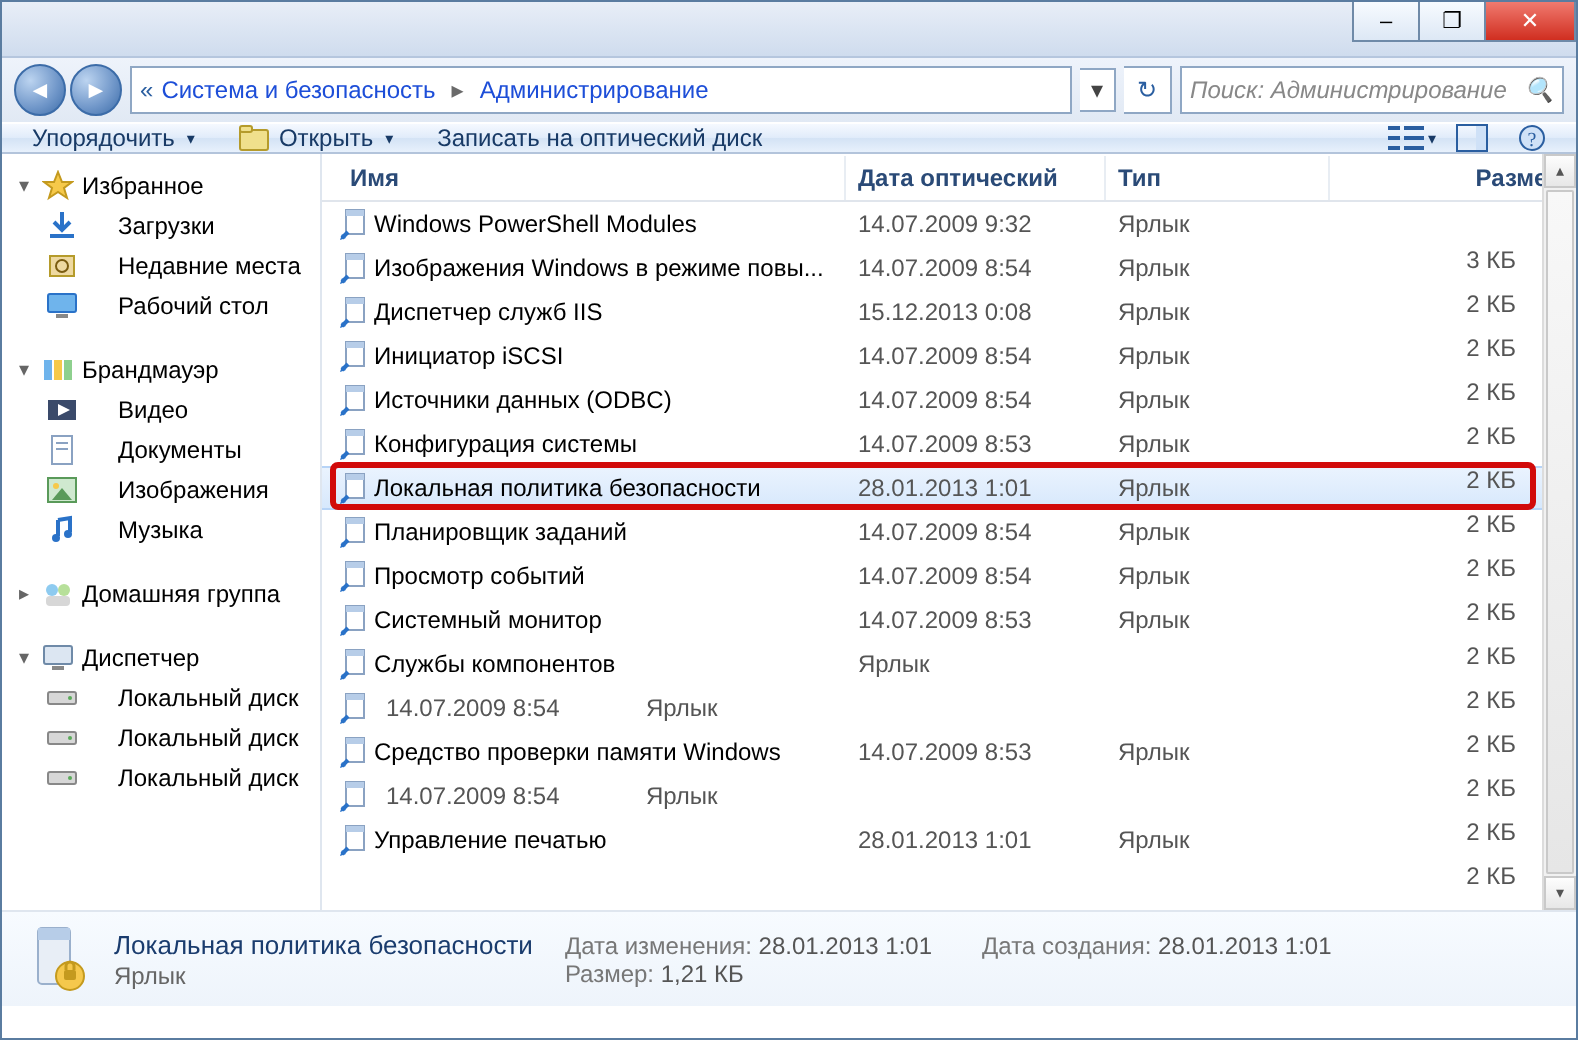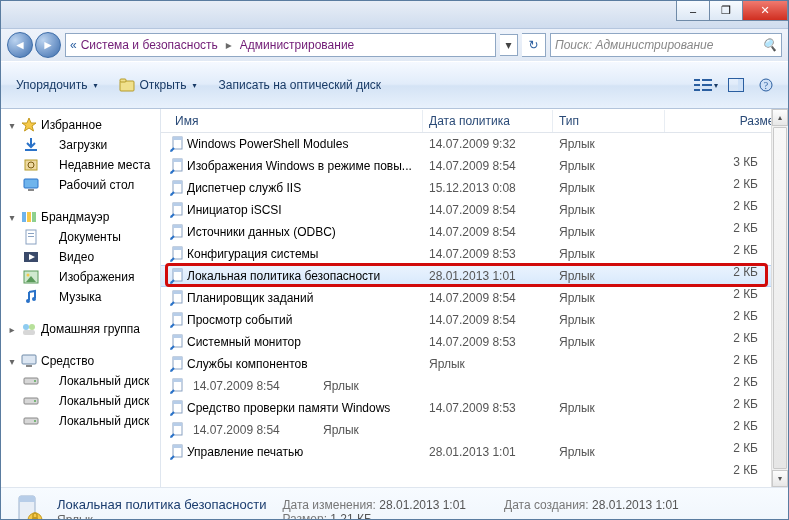--- a/index.html
+++ b/index.html
@@ -8,47 +8,47 @@
   .titlebar { height: 28px; background: linear-gradient(#e8eef7,#cfdcee); display:flex; justify-content:flex-end; align-items:flex-start; border-bottom:1px solid #b5c6de; }
   .winbtns { display:flex; }
   .winbtn { width:34px; height:20px; border:1px solid #6f8aa8; border-top:none; display:flex; align-items:center; justify-content:center; font-size:11px; background:linear-gradient(#f7fbff,#dde8f5); margin-left:-1px;}
   .winbtn.close { background:linear-gradient(#f07a6f,#d02e20); color:#fff; width:46px; border-top-right-radius:0;}
   
   .addr-row { height:32px; display:flex; align-items:center; padding:2px 6px; gap:4px; background:linear-gradient(#eef3fb,#e1e9f4);}
   .navbtns { display:flex; }
   .roundbtn { width:26px; height:26px; border-radius:50%; background:radial-gradient(circle at 30% 30%, #bcd4f0,#6e95c8 60%,#3c6ca8); border:1px solid #3c6ca8; display:flex; align-items:center; justify-content:center; color:#fff; font-size:12px;}
   .roundbtn + .roundbtn { margin-left:2px;}
   .addrbar { flex:1; height:24px; border:1px solid #8fa7c4; background:#fff; display:flex; align-items:center; padding:0 4px; gap:4px;}
-  .addrbar .crumb { color:#701a75; white-space:nowrap;}
+  .addrbar .crumb { color:#1d4ed8; white-space:nowrap;}
   .addrbar .sep { color:#6a6a6a; padding:0 4px; }
   .addr-drop { width:18px; height:22px; border:1px solid #8fa7c4; border-left:none; background:#fff; display:flex;align-items:center;justify-content:center; color:#444;}
   .refresh { width:24px; height:24px; border:1px solid #8fa7c4; border-left:none; background:#fff; display:flex;align-items:center;justify-content:center; color:#2a5ea0;}
-  .searchbox { width:232px; height:24px; border:1px solid #8fa7c4; background:#fff; display:flex;align-items:center; padding:0 4px; color:#888; font-style:italic;}
+  .searchbox { width:192px; height:24px; border:1px solid #8fa7c4; background:#fff; display:flex;align-items:center; padding:0 4px; color:#888; font-style:italic;}
   .searchbox .sicon { color:#4d6fa0; margin-left:auto;}
   
-  .toolbar { height:48px; background:linear-gradient(#f5f9ff,#e1ecfa 48%,#d4e3f5 52%,#e8f1fc); border-top:1px solid #fff; border-bottom:1px solid #b3c4db; display:flex; align-items:center; padding:0 6px; gap:4px; color:#183a66;}
+  .toolbar { height:16px; background:linear-gradient(#f5f9ff,#e1ecfa 48%,#d4e3f5 52%,#e8f1fc); border-top:1px solid #fff; border-bottom:1px solid #b3c4db; display:flex; align-items:center; padding:0 6px; gap:4px; color:#183a66;}
   .tbutton { display:flex; align-items:center; gap:4px; padding:3px 8px; border:1px solid transparent; border-radius:3px;}
   .tdd { font-size:8px; color:#183a66; padding-left:2px;}
   .ticon { width:16px; height:16px; display:inline-flex;align-items:center;justify-content:center;}
   .toolbar .spacer { flex:1; }
   .viewchg { display:flex; align-items:center; gap:2px; padding:2px;}
   .vcbtn { width:28px; height:22px; border:1px solid transparent; display:flex;align-items:center;justify-content:center; color:#2a5ea0;}
   
   .mainsplit { display:flex; height:378px; }
   .navpane { width:160px; border-right:1px solid #dfe6ef; overflow:hidden; padding:6px 0 0 0; background:#fff;}
   .navgroup { margin-bottom:12px;}
   .navhead { display:flex; align-items:center; gap:4px; padding:2px 6px; color:#000;}
   .navhead .disclosure { width:10px; text-align:center; color:#666; font-size:10px;}
   .navhead .hicn { width:16px; height:16px; display:inline-flex;align-items:center;justify-content:center;}
   .navitem { display:flex; align-items:center; gap:20px; padding:2px 6px 2px 22px; white-space:nowrap; overflow:hidden; text-overflow:clip;}
   .navitem .hicn { width:16px;height:16px; display:inline-flex;align-items:center;justify-content:center;}
   
   .listwrap { flex:1; position:relative; overflow:hidden;}
   .colheaders { height:24px; display:flex; align-items:center; border-bottom:1px solid #e0e5ec; color:#2a4a77; padding-left:8px;}
-  .colheaders > div { border-right:1px solid #e8edf3; padding:4px 6px; }
+  .colheaders > div { border-right:1px solid #e8edf3; padding:4px 6px;font-weight:bold; }
   .col-name { width:254px;}
   .col-date { width:130px;}
   .col-type { width:112px;}
   .col-size { flex:1; text-align:right; padding-right:30px;}
   .rows { position:relative; }
   .row { height:22px; display:flex; align-items:center; padding-left:8px;}
   .row .ic { width:18px; display:flex;align-items:center;justify-content:center;}
   .row .nm { width:236px; white-space:nowrap; overflow:hidden;}
   .row .dt { width:130px; color:#555; padding-left:6px;}
   .row .tp { width:112px; color:#555; padding-left:6px;}
@@ -56,21 +56,21 @@
   .row.selected { background:linear-gradient(#eaf3fe,#d7e8fc); border-top:1px solid #b7d4f7; border-bottom:1px solid #b7d4f7;}
   .highlight-ring { position:absolute; border:3px solid #d10a0a; border-radius:4px; pointer-events:none;}
   .vscroll { position:absolute; right:0; top:0; width:17px; height:100%; background:#f1f1f1; border-left:1px solid #dcdcdc; display:flex; flex-direction:column;}
   .vsbtn { height:17px; background:linear-gradient(#fdfdfd,#e7e7e7); border:1px solid #c9c9c9; display:flex;align-items:center;justify-content:center; font-size:8px; color:#555;}
   .vsthumb { flex:1; margin:1px; background:linear-gradient(#f8f8f8,#e6e6e6); border:1px solid #c9c9c9; border-radius:1px;}
   
   .details { height:48px; border-top:1px solid #dfe6ef; background:linear-gradient(#f7fbff,#eef4fb); display:flex; align-items:center; padding:4px 10px; gap:10px;}
   .details .bigicon { width:36px; height:36px; display:flex;align-items:center;justify-content:center; position:relative;}
   .details .meta { display:flex; flex-direction:column; gap:1px; }
   .details .meta .tit { font-size:13px; color:#1a3c6e;}
-  .details .pairs { display:flex; gap:38px; margin-left:6px; color:#555;}
+  .details .pairs { display:flex; gap:25px; margin-left:6px; color:#555;}
   .pair { white-space:nowrap;}
   .pair .lbl { color:#777; }
   
   .mini { width:16px;height:16px; }
 </style>
 </head>
 <body>
 
 <div class="titlebar">
   <div class="winbtns">
@@ -210,35 +210,35 @@
               <rect x="1" y="3" width="4" height="10" fill="#6fb4ec"></rect>
               <rect x="6" y="3" width="4" height="10" fill="#f6c94a"></rect>
               <rect x="11" y="3" width="4" height="10" fill="#8ed08e"></rect>
             </svg>
           </span>
         <span>Брандмауэр</span>
       </div>
       <div class="navitem">
           <span class="hicn">
             <svg class="mini" viewBox="0 0 16 16">
+              <rect x="1" y="3" width="14" height="10" fill="#3a4a6a"></rect>
+              <polygon points="6,5 12,8 6,11" fill="#fff"></polygon>
+            </svg>
+          </span>
+          <span>Видео</span>
+        </div>
+      <div class="navitem">
+          <span class="hicn">
+            <svg class="mini" viewBox="0 0 16 16">
               <rect x="3" y="1" width="10" height="14" fill="#fff" stroke="#8aa2c2"></rect>
               <rect x="5" y="4" width="6" height="1" fill="#8aa2c2"></rect>
               <rect x="5" y="7" width="6" height="1" fill="#8aa2c2"></rect>
             </svg>
           </span>
           <span>Документы</span>
-        </div>
-      <div class="navitem">
-          <span class="hicn">
-            <svg class="mini" viewBox="0 0 16 16">
-              <rect x="1" y="3" width="14" height="10" fill="#3a4a6a"></rect>
-              <polygon points="6,5 12,8 6,11" fill="#fff"></polygon>
-            </svg>
-          </span>
-          <span>Видео</span>
         </div>
       <div class="navitem">
           <span class="hicn">
             <svg class="mini" viewBox="0 0 16 16">
               <rect x="1" y="2" width="14" height="12" fill="#cfe9cf" stroke="#5a9a5a"></rect>
               <circle cx="5" cy="6" r="1.5" fill="#f6c94a"></circle>
               <polygon points="3,13 8,7 13,13" fill="#5a9a5a"></polygon>
             </svg>
           </span>
           <span>Изображения</span>
@@ -272,21 +272,21 @@
 
     <div class="navgroup">
       <div class="navhead">
         <span class="disclosure">▾</span>
         <span class="hicn">
             <svg class="mini" viewBox="0 0 16 16">
               <rect x="1" y="2" width="14" height="9" rx="1" fill="#dce6f2" stroke="#6f8aa8"></rect>
               <rect x="5" y="12" width="6" height="2" fill="#888"></rect>
             </svg>
           </span>
-        <span>Средство</span>
+        <span>Диспетчер</span>
       </div>
       <div class="navitem">
           <span class="hicn">
             <svg class="mini" viewBox="0 0 16 16">
               <rect x="1" y="5" width="14" height="6" rx="1" fill="#d7d7d7" stroke="#888"></rect>
               <circle cx="12" cy="8" r="1" fill="#5aaa5a"></circle>
             </svg>
           </span>
           <span>Локальный диск</span>
         </div>
@@ -307,21 +307,21 @@
             </svg>
           </span>
           <span>Локальный диск</span>
         </div>
     </div>
   </div>
 
   <div class="listwrap">
     <div class="colheaders">
       <div class="col-name">Имя</div>
-      <div class="col-date">Дата политика</div>
+      <div class="col-date">Дата оптический</div>
       <div class="col-type">Тип</div>
       <div class="col-size">Размер</div>
     </div>
     <div class="rows" id="rows">
         <div class="row">
           <span class="ic">
             <svg class="mini" viewBox="0 0 16 16">
               <rect x="3" y="1" width="9" height="12" fill="#fff" stroke="#8aa2c2"></rect>
               <rect x="3" y="1" width="9" height="3" fill="#b7cde8"></rect>
               <path d="M1 15l3-3" stroke="#2a72c8" stroke-width="2"></path>

